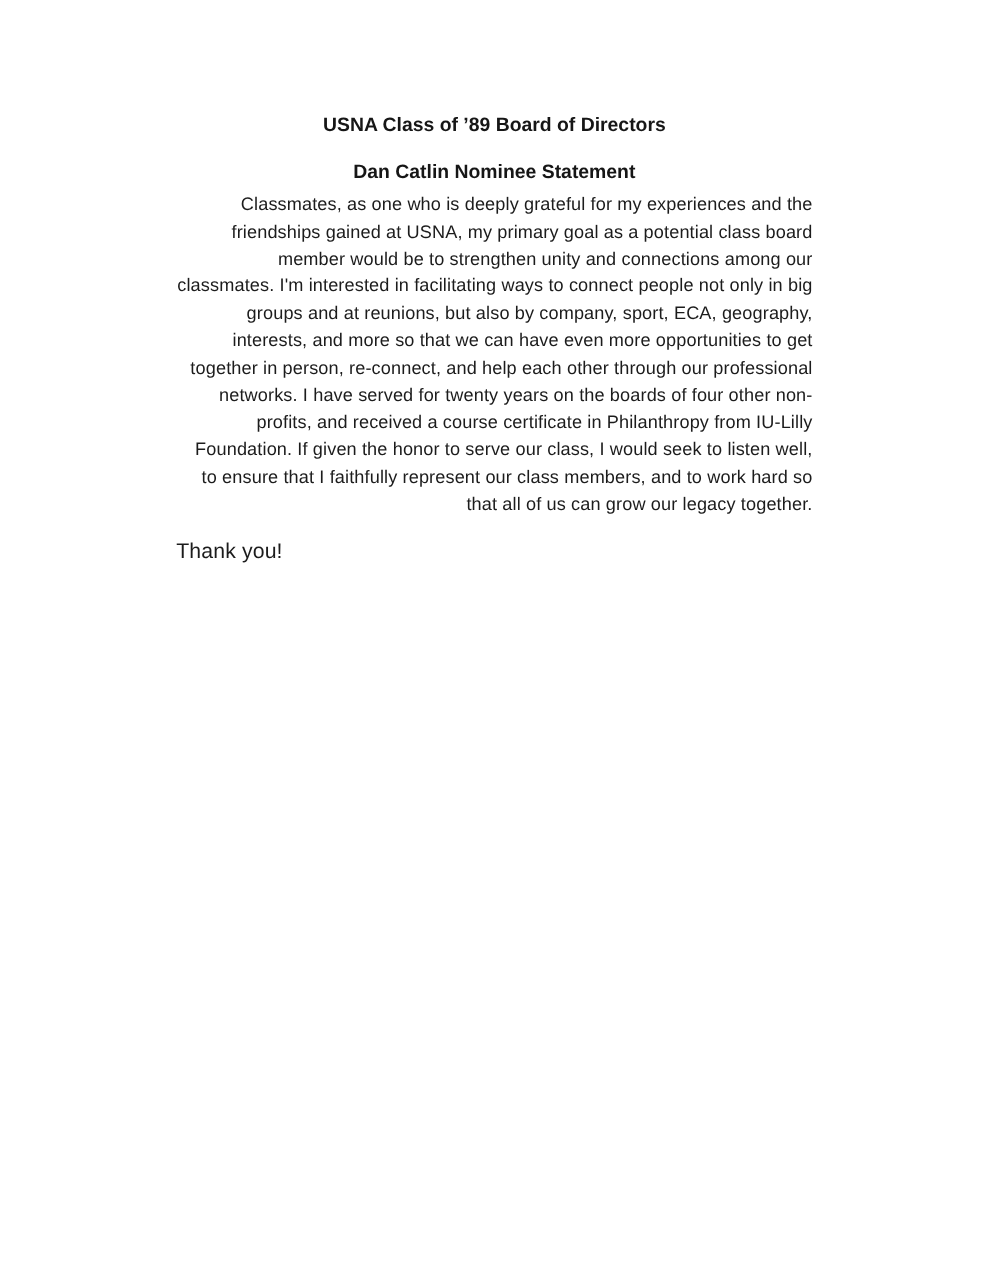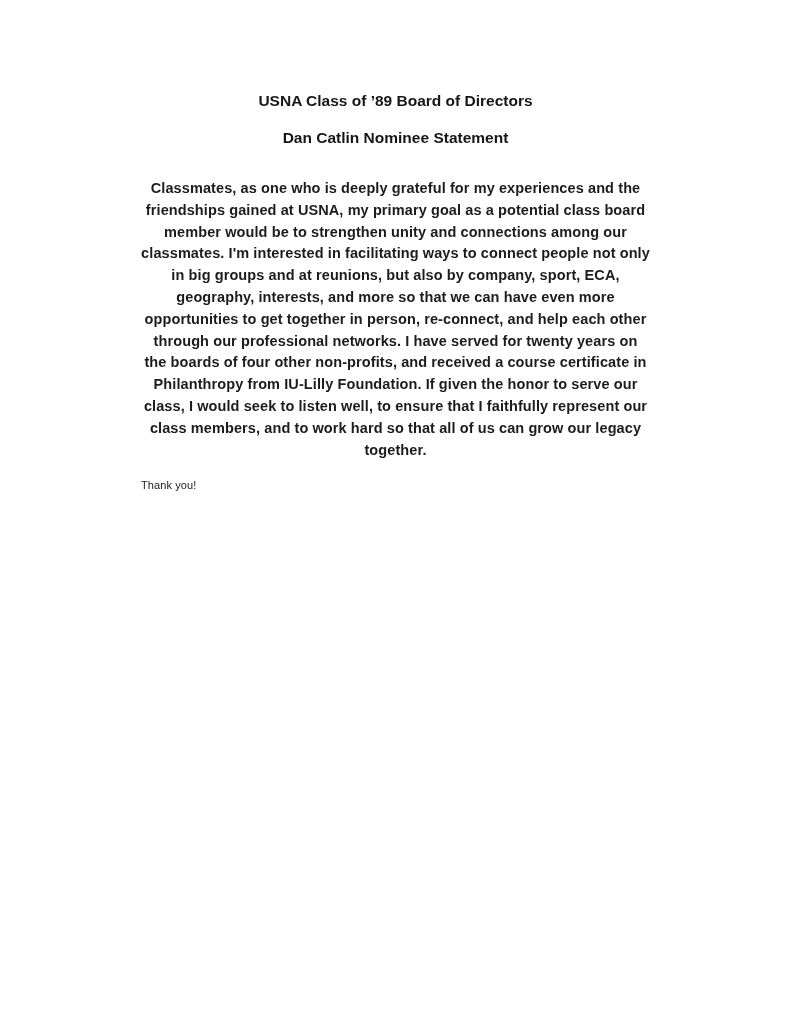--- a/index.html
+++ b/index.html
@@ -25,35 +25,35 @@
     font-weight: 700;
     text-align: center;
     color: #161616;
     margin: 0;
     line-height: 16px;
   }
   .doc-title {
     margin-bottom: 21px;
   }
   .doc-subtitle {
-    margin-bottom: 32px;
+    margin-bottom: 8px;
   }
   .doc-paragraph {
     font-size: 14.5px;
-    font-weight: 700;
+    font-weight: 400;
     line-height: 21.8px;
     letter-spacing: 0.1px;
     color: #1c1c1c;
-    text-align: center;
+    text-align: right;
     margin: 0 0 14px 0;
     max-width: 603px;
   }
   .doc-closing,
   .doc-signature {
-    font-size: 11px;
+    font-size: 17px;
     font-weight: 400;
     line-height: 21.8px;
     letter-spacing: 0.1px;
     color: #1c1c1c;
     margin: 0 0 11px 0;
   }
 </style>
 </head>
 <body>
 

